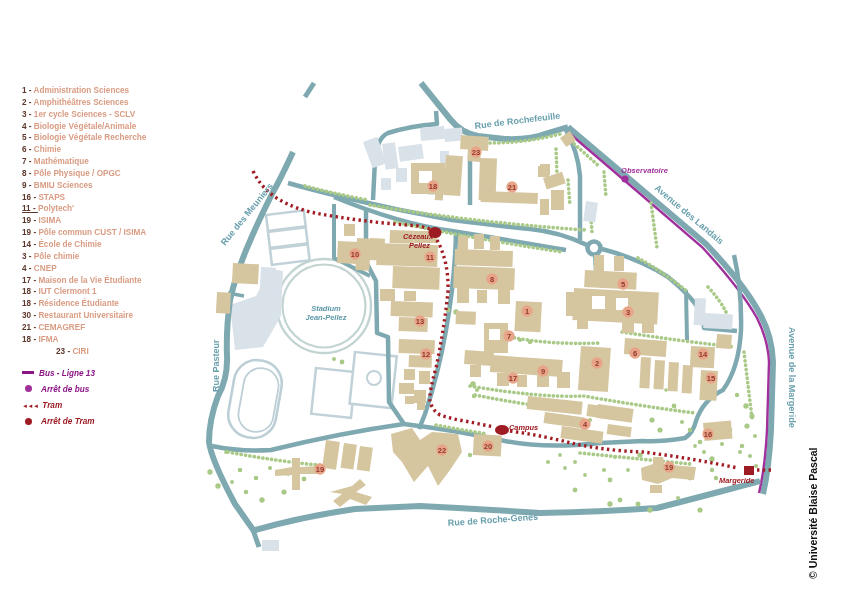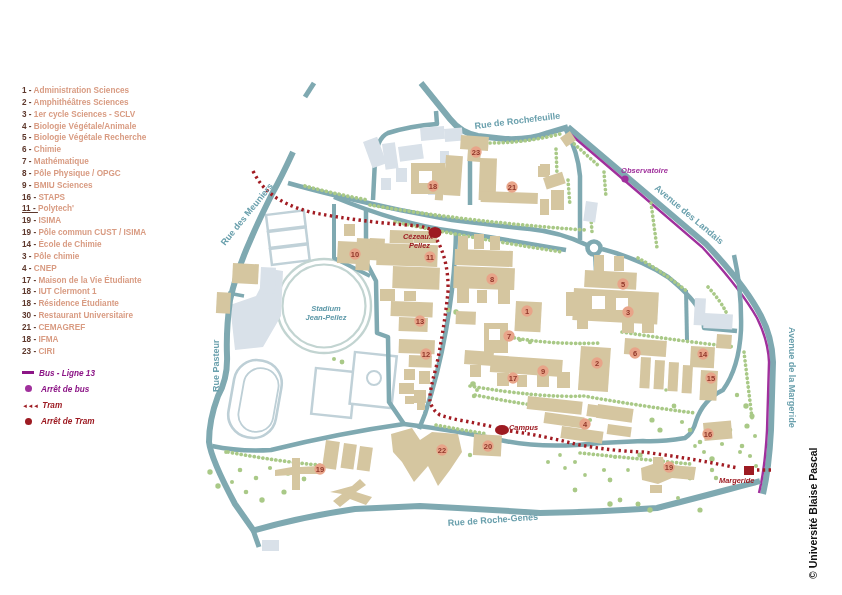--- a/index.html
+++ b/index.html
@@ -338,21 +338,21 @@
 <div><span style="color:#5d372b;">19 - </span>Pôle commun CUST / ISIMA</div>
 <div><span style="color:#5d372b;">14 - </span>École de Chimie</div>
 <div><span style="color:#5d372b;">3 - </span>Pôle chimie</div>
 <div><span style="color:#5d372b;">4 - </span>CNEP</div>
 <div><span style="color:#5d372b;">17 - </span>Maison de la Vie Étudiante</div>
 <div><span style="color:#5d372b;">18 - </span>IUT Clermont 1</div>
 <div><span style="color:#5d372b;">18 - </span>Résidence Étudiante</div>
 <div><span style="color:#5d372b;">30 - </span>Restaurant Universitaire</div>
 <div><span style="color:#5d372b;">21 - </span>CEMAGREF</div>
 <div><span style="color:#5d372b;">18 - </span>IFMA</div>
-<div><span style="color:#5d372b;">23 - </span>CIRI</div>
+<div><span style="color:#5d372b;margin-left:34px;">23 - </span>CIRI</div>
   </div>
   <div id="legend2" style="position:absolute;left:22px;top:369px;font-size:8.2px;font-weight:bold;font-style:italic;white-space:nowrap;">
 <div style="color:#8c1586;height:15.5px;"><span style="display:inline-block;width:12px;height:2.4px;background:#8c1586;vertical-align:2.5px;"></span><span style="display:inline-block;width:5px;"></span>Bus - Ligne 13</div>
 <div style="color:#8c1586;height:16px;"><span style="display:inline-block;width:7px;height:7px;border-radius:50%;background:#a0309c;vertical-align:-0.5px;margin-left:3px;"></span><span style="display:inline-block;width:9px;"></span>Arrêt de bus</div>
 <div style="color:#9d1b22;height:16.5px;"><span style="letter-spacing:-0.5px;font-style:normal;font-size:6px;">◄◄◄</span><span style="display:inline-block;width:4px;"></span>Tram</div>
 <div style="color:#9d1b22;height:16px;"><span style="display:inline-block;width:7px;height:7px;border-radius:50%;background:#9d1b22;vertical-align:-0.5px;margin-left:3px;"></span><span style="display:inline-block;width:9px;"></span>Arrêt de Tram</div>
   </div>
   <div style="position:absolute;left:807px;top:579px;font-size:10.5px;font-weight:bold;color:#111;
      transform:rotate(-90deg);transform-origin:0 0;width:140px;">© Université Blaise Pascal</div>
 </div>

